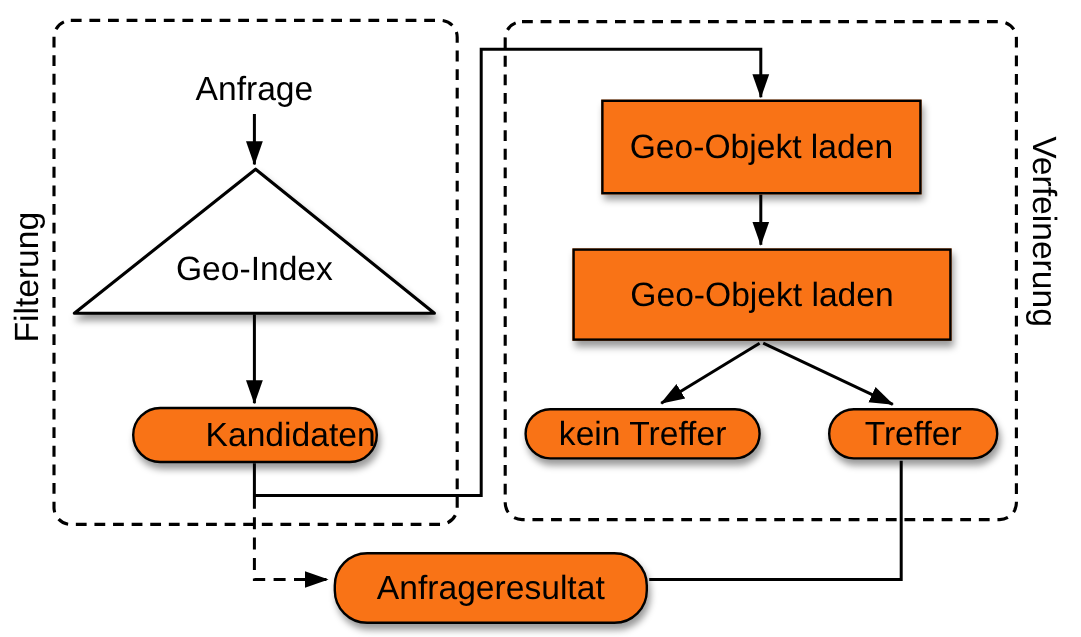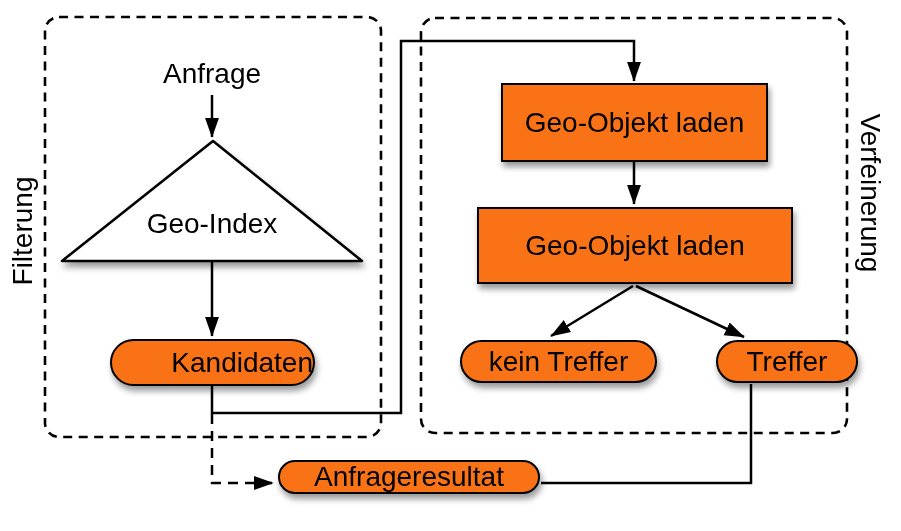--- a/index.html
+++ b/index.html
@@ -96,25 +96,25 @@
   </div>
 
   <div class="node" style="left:501px; top:83px; width:267px; height:79px;">
     <span>Geo-Objekt laden</span>
   </div>
 
   <div class="node" style="left:477px; top:207px; width:316px; height:77px;">
     <span>Geo-Objekt laden</span>
   </div>
 
-  <div class="node pill" style="left:460px; top:340px; width:197px; height:43px;">
+  <div class="node pill" style="left:437px; top:340px; width:197px; height:43px;">
     <span>kein Treffer</span>
   </div>
 
-  <div class="node pill" style="left:716px; top:340px; width:142px; height:43px;justify-content:center;">
+  <div class="node pill" style="left:690px; top:340px; width:142px; height:43px;justify-content:center;">
     <span>Treffer</span>
   </div>
 
-  <div class="node pill" style="left:278px; top:460px; width:262px; height:34px;">
+  <div class="node pill" style="left:278px; top:460px; width:262px; height:60px;">
     <span>Anfrageresultat</span>
   </div>
 
 </div>
 
 </body></html>

